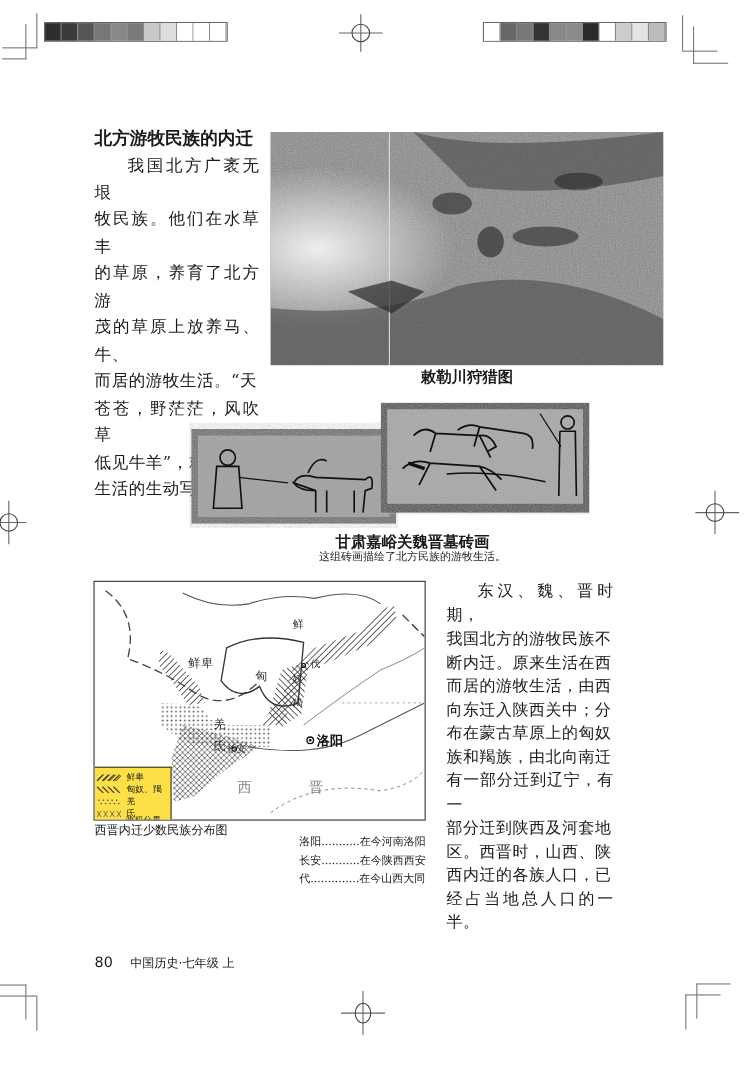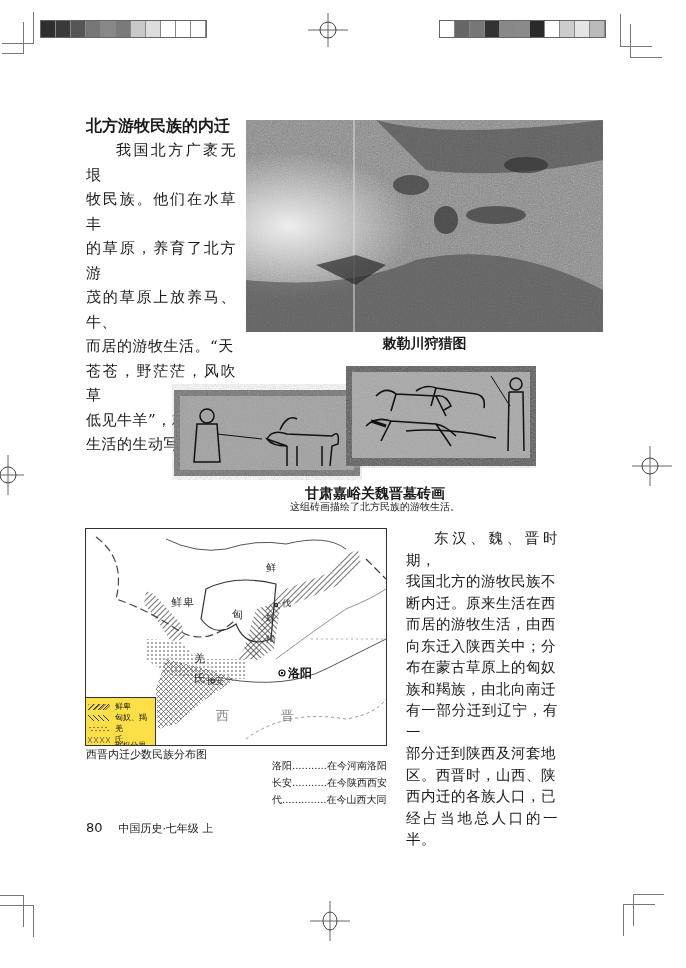--- a/index.html
+++ b/index.html
@@ -12,21 +12,21 @@
   .reg{position:absolute;width:40px;height:40px;}
   .section-title{font-family:"DejaVu Sans","Liberation Sans",sans-serif;font-size:16px;font-weight:bold;}
   .para{font-size:15px;line-height:24.5px;letter-spacing:0.5px;text-align:justify;}
   .caption{font-size:10px;text-align:center;line-height:14px;}
   .caption .t{font-size:14px;font-weight:bold;}
   .figure{position:absolute;overflow:hidden;}
   .legend-row{display:flex;align-items:center;font-size:8px;height:11px;}
   .legend-row .sw{width:22px;height:6px;margin-right:5px;}
   .map-label{position:absolute;font-size:11px;color:#333;}
   .notes div{font-size:10px;line-height:17px;white-space:nowrap;}
-  .footer{font-family:"DejaVu Sans","Liberation Sans",sans-serif;font-size:12px;}
+  .footer{font-family:"DejaVu Sans","Liberation Sans",sans-serif;font-size:12px;margin-top:48px;}
 </style>
 </head>
 <body>
 
 <div>
 
   <div class="line" style="left:33px;top:12px;width:1px;height:32px;"></div>
   <div class="line" style="left:2px;top:43px;width:32px;height:1px;"></div>
   <div class="line" style="left:23px;top:22px;width:1px;height:32px;"></div>
   <div class="line" style="left:2px;top:53px;width:22px;height:1px;"></div>

